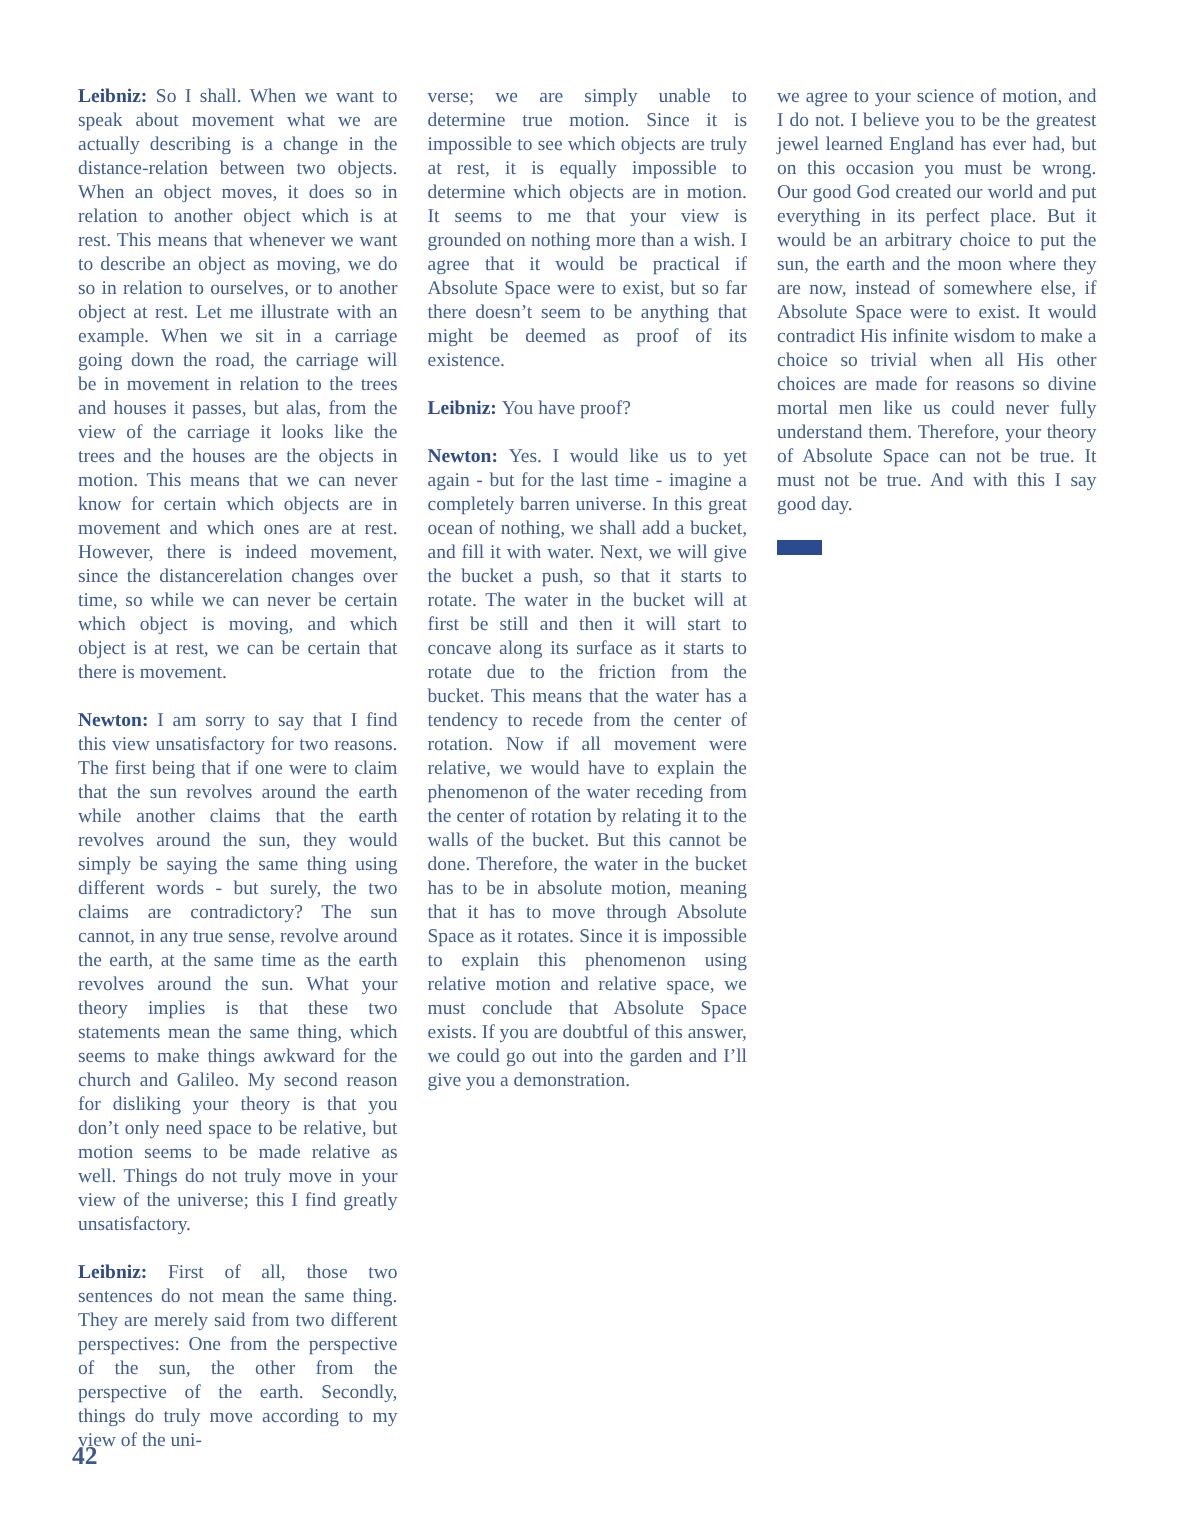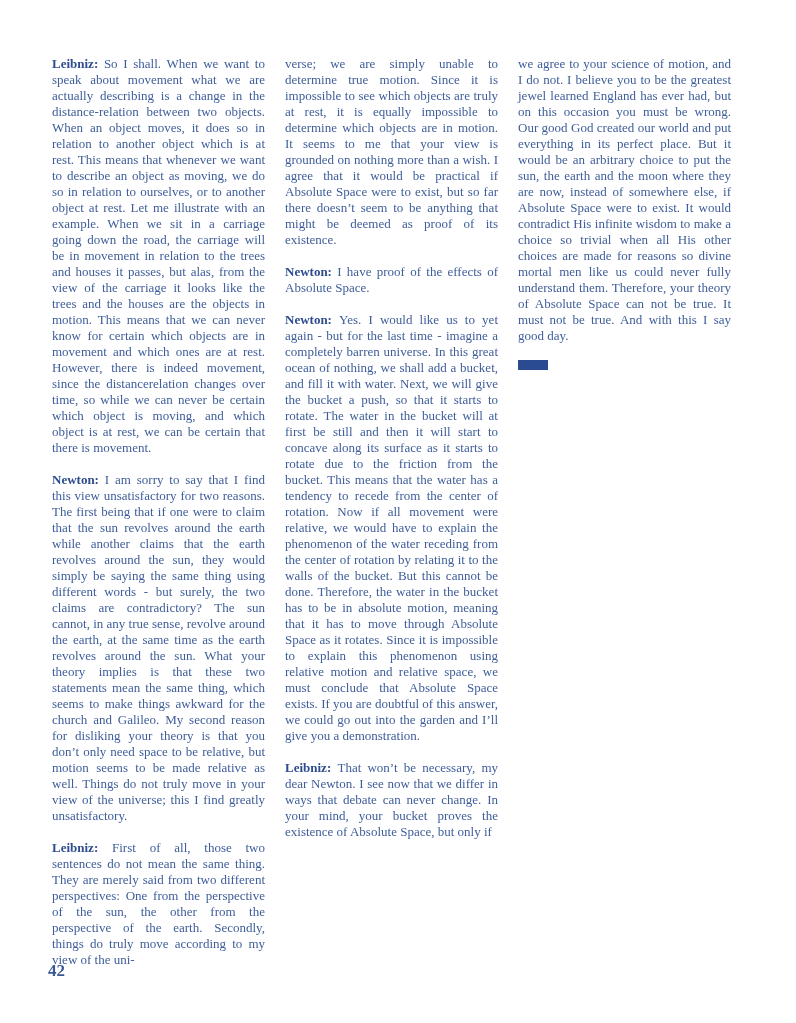--- a/index.html
+++ b/index.html
@@ -61,23 +61,22 @@
     <div class="col">
       <div>
           <p class="para"><b>Leibniz: </b>So I shall. When we want to speak about movement what we are actually describing is a change in the distance-relation between two objects. When an object moves, it does so in relation to another object which is at rest. This means that whenever we want to describe an object as moving, we do so in relation to ourselves, or to another object at rest. Let me illustrate with an example. When we sit in a carriage going down the road, the carriage will be in movement in relation to the trees and houses it passes, but alas, from the view of the carriage it looks like the trees and the houses are the objects in motion. This means that we can never know for certain which objects are in movement and which ones are at rest. However, there is indeed movement, since the distancerelation changes over time, so while we can never be certain which object is moving, and which object is at rest, we can be certain that there is movement.</p>
           <p class="para"><b>Newton: </b>I am sorry to say that I find this view unsatisfactory for two reasons. The first being that if one were to claim that the sun revolves around the earth while another claims that the earth revolves around the sun, they would simply be saying the same thing using different words - but surely, the two claims are contradictory? The sun cannot, in any true sense, revolve around the earth, at the same time as the earth revolves around the sun. What your theory implies is that these two statements mean the same thing, which seems to make things awkward for the church and Galileo. My second reason for disliking your theory is that you don’t only need space to be relative, but motion seems to be made relative as well. Things do not truly move in your view of the universe; this I find greatly unsatisfactory.</p>
           <p class="para"><b>Leibniz: </b>First of all, those two sentences do not mean the same thing. They are merely said from two different perspectives: One from the perspective of the sun, the other from the perspective of the earth. Secondly, things do truly move according to my view of the uni-</p>
         </div>
     </div>
     <div class="col">
       <div>
           <p class="para">verse; we are simply unable to determine true motion. Since it is impossible to see which objects are truly at rest, it is equally impossible to determine which objects are in motion. It seems to me that your view is grounded on nothing more than a wish. I agree that it would be practical if Absolute Space were to exist, but so far there doesn’t seem to be anything that might be deemed as proof of its existence.</p>
-          <p class="para"><b>Newton: </b>I have proof of the effects of Absolute Space.</p>
+          <p class="para"><b>Leibniz: </b>You have proof?</p>
           <p class="para"><b>Newton: </b>Yes. I would like us to yet again - but for the last time - imagine a completely barren universe. In this great ocean of nothing, we shall add a bucket, and fill it with water. Next, we will give the bucket a push, so that it starts to rotate. The water in the bucket will at first be still and then it will start to concave along its surface as it starts to rotate due to the friction from the bucket. This means that the water has a tendency to recede from the center of rotation. Now if all movement were relative, we would have to explain the phenomenon of the water receding from the center of rotation by relating it to the walls of the bucket. But this cannot be done. Therefore, the water in the bucket has to be in absolute motion, meaning that it has to move through Absolute Space as it rotates. Since it is impossible to explain this phenomenon using relative motion and relative space, we must conclude that Absolute Space exists. If you are doubtful of this answer, we could go out into the garden and I’ll give you a demonstration.</p>
-          <p class="para"><b>Leibniz: </b>That won’t be necessary, my dear Newton. I see now that we differ in ways that debate can never change. In your mind, your bucket proves the existence of Absolute Space, but only if</p>
         </div>
     </div>
     <div class="col">
       <div>
           <p class="para">we agree to your science of motion, and I do not. I believe you to be the greatest jewel learned England has ever had, but on this occasion you must be wrong. Our good God created our world and put everything in its perfect place. But it would be an arbitrary choice to put the sun, the earth and the moon where they are now, instead of somewhere else, if Absolute Space were to exist. It would contradict His infinite wisdom to make a choice so trivial when all His other choices are made for reasons so divine mortal men like us could never fully understand them. Therefore, your theory of Absolute Space can not be true. It must not be true. And with this I say good day.</p>
         </div>
       <div class="end-marker"></div>
     </div>
   </div>
   <div class="page-number">42</div>

